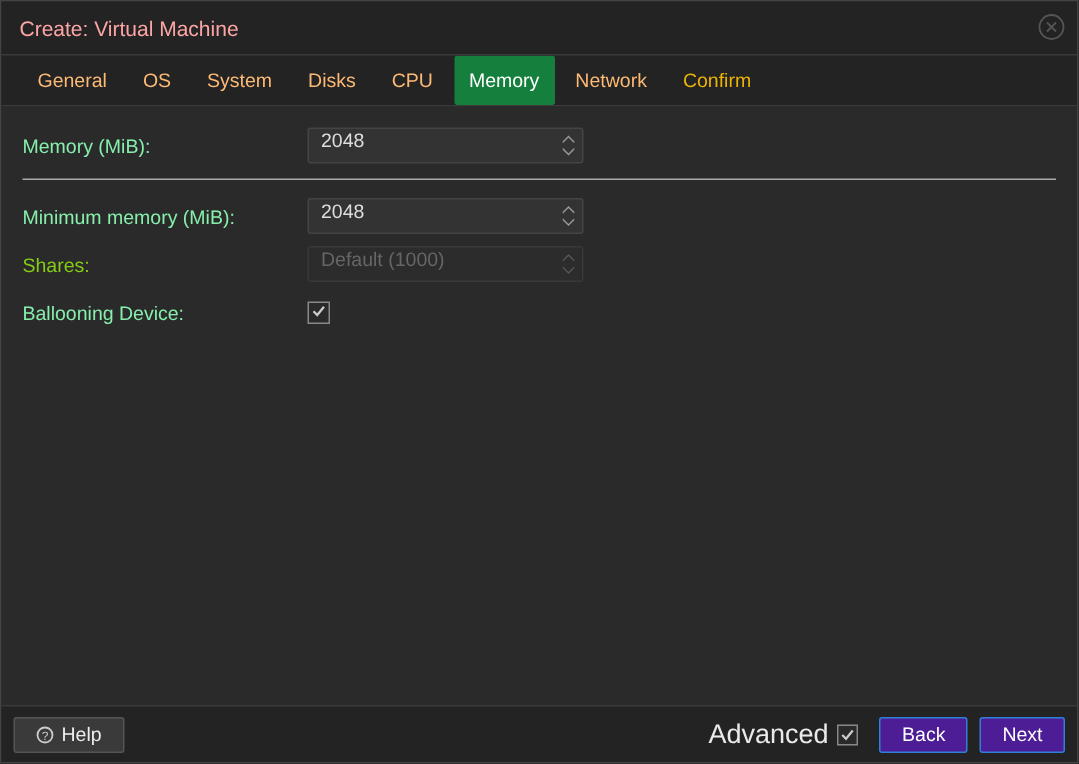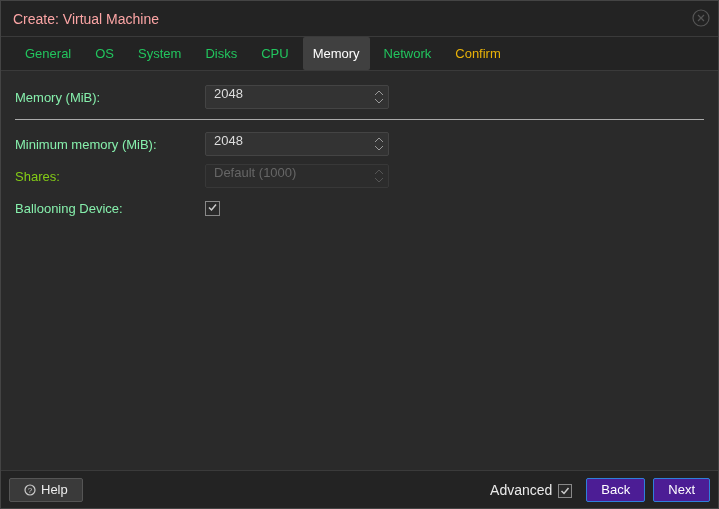--- a/index.html
+++ b/index.html
@@ -50,27 +50,27 @@
     border-bottom: 1px solid #3a3a3a;
     display: flex;
     align-items: stretch;
     padding: 0 14px;
     gap: 4px;
   }
   .tab {
     display: flex;
     align-items: center;
     padding: 0 10px;
-    color: #22c55e;
+    color: #fdba74;
     font-size: 13px;
     cursor: pointer;
     border-radius: 2px;
   }
   .tab.active {
-    background: #404040;
+    background: #15803d;
     color: #fff;
   }
   .tab.disabled {
     color: #eab308;
     cursor: default;
   }
   .content {
     flex: 1;
     background: #2a2a2a;
     padding: 12px 14px;
@@ -157,24 +157,24 @@
     align-items: center;
     gap: 5px;
   }
   .btn.primary {
     background: #4c1d95;
     border-color: #2e80da;
     color: #fff;
   }
   .advanced {
     display: flex;
-    align-items: flex-end;
+    align-items: center;
     gap: 6px;
     color: #eaeaea;
-    font-size: 14px;
+    font-size: 18px;
     margin-right: 6px;
   }
   .advanced .checkbox { width: 14px; height: 14px; }
   .help-icon svg { display: block; }
 </style>
 </head>
 <body>
 
 <div class="window">
 

